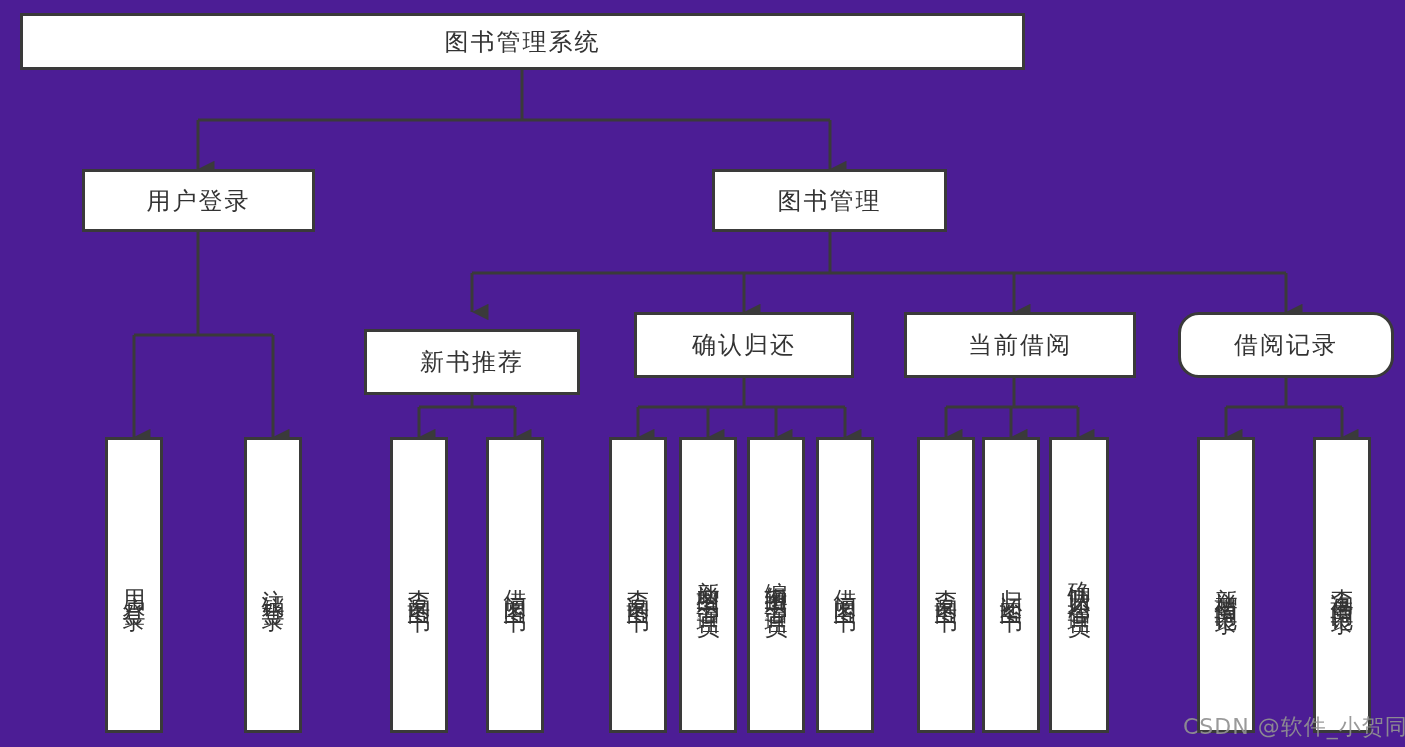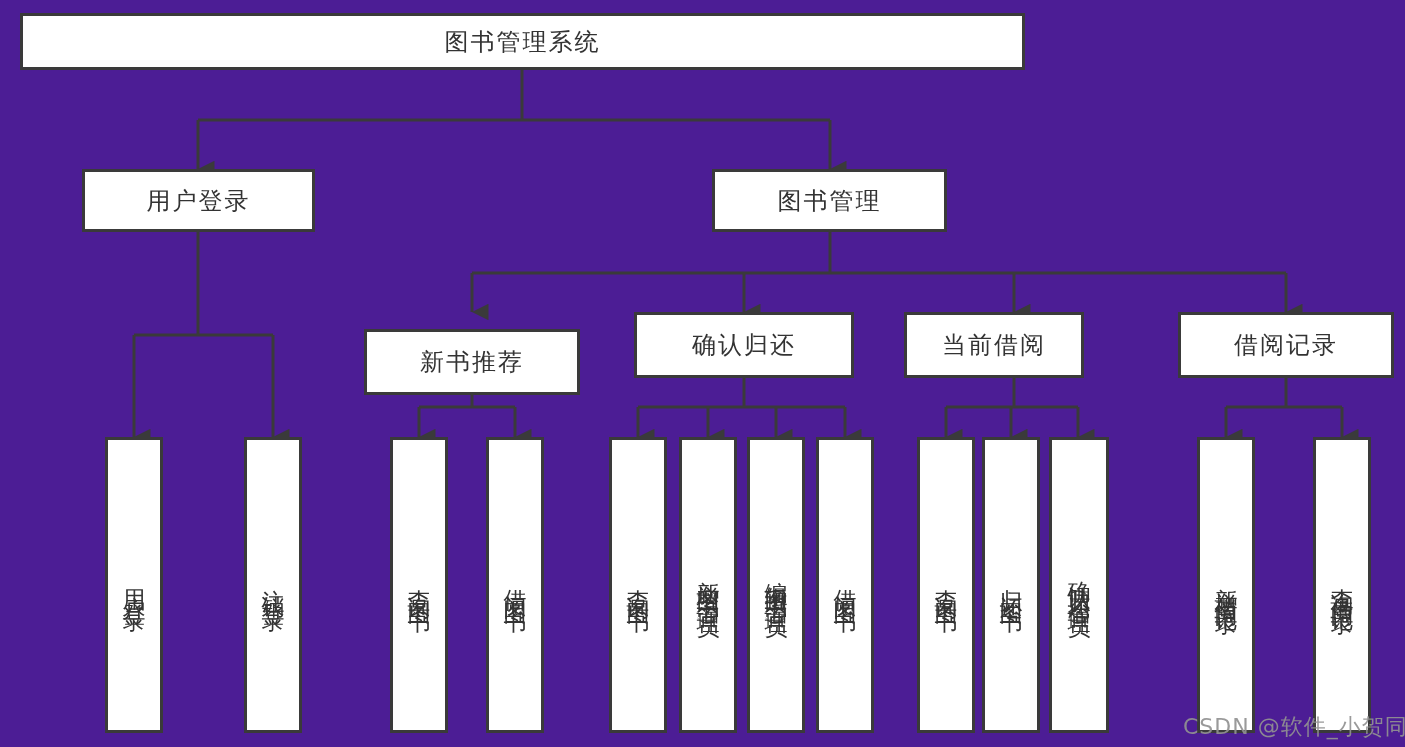--- a/index.html
+++ b/index.html
@@ -80,24 +80,24 @@
   <div class="box h" style="left:712px;top:169px;width:235px;height:63px;">
     <span>图书管理</span>
   </div>
 
   <div class="box h" style="left:364px;top:312px;width:216px;height:66px;margin-top:17px;">
     <span>新书推荐</span>
   </div>
   <div class="box h" style="left:634px;top:312px;width:220px;height:66px;">
     <span>确认归还</span>
   </div>
-  <div class="box h" style="left:904px;top:312px;width:180px;height:66px;">
+  <div class="box h" style="left:904px;top:312px;width:232px;height:66px;">
     <span>当前借阅</span>
   </div>
-  <div class="box h" style="left:1178px;top:312px;width:216px;height:66px;">
+  <div class="box h" style="left:1178px;top:312px;width:216px;height:66px;border-radius:21px;">
     <span>借阅记录</span>
   </div>
 
   <div class="box v" style="left:105px;">
     <span class="vtxt">用户登录</span>
   </div>
   <div class="box v" style="left:244px;">
     <span class="vtxt">注销登录</span>
   </div>
 

